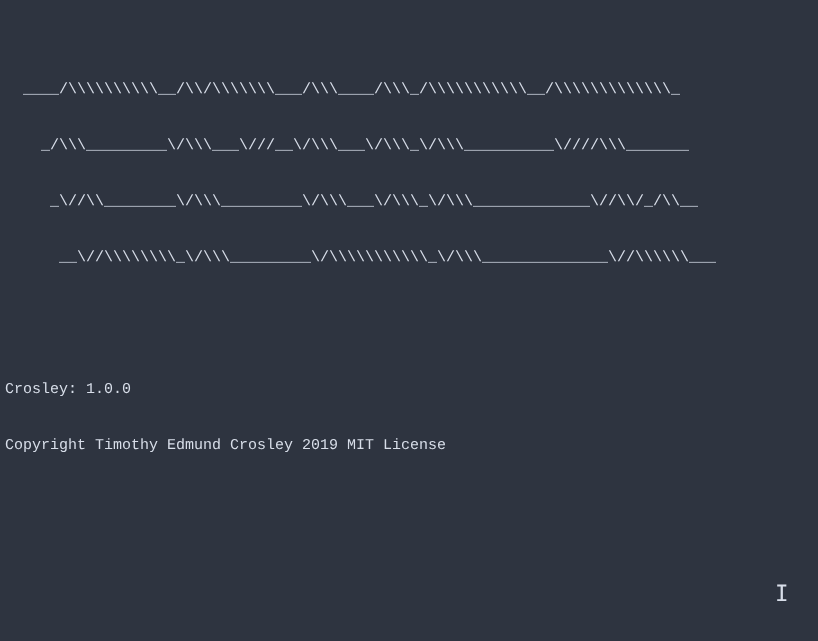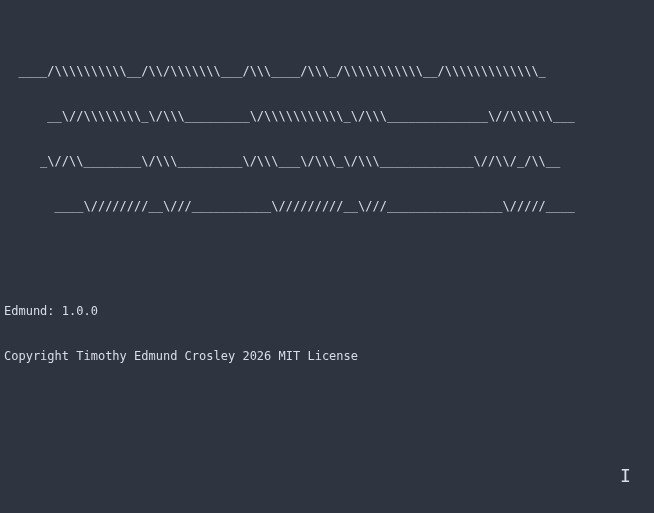--- a/index.html
+++ b/index.html
@@ -22,35 +22,35 @@
     white-space: pre;
   }
   .ibeam {
     position: absolute;
     color: #d8dee9;
     font-size: 18px;
     left: 620px;
     top: 468px;
     pointer-events: none;
   }
-  .line { display: block; }
+  .line { display: block; font-family: Liberation Mono, monospace; }
 </style>
 </head>
 <body>
 
 <div class="term">
   <div class="ascii">
     <span class="line">  ____/\\\\\\\\\\__/\\/\\\\\\\___/\\\____/\\\_/\\\\\\\\\\\__/\\\\\\\\\\\\\_</span>
+    <span class="line">    _/\\\_________\/\\\___\///__\/\\\___\/\\\_\/\\\__________\////\\\_______</span>
+    <span class="line">     _\//\\________\/\\\_________\/\\\___\/\\\_\/\\\_____________\//\\/_/\\__</span>
     <span class="line">      __\//\\\\\\\\_\/\\\_________\/\\\\\\\\\\\_\/\\\______________\//\\\\\\___</span>
-    <span class="line">     _\//\\________\/\\\_________\/\\\___\/\\\_\/\\\_____________\//\\/_/\\__</span>
-    <span class="line">       ____\////////__\///___________\/////////__\///________________\/////____</span>
     <span class="line"></span>
     <span class="line"></span>
-    <span class="line">Edmund: 1.0.0</span>
-    <span class="line">Copyright Timothy Edmund Crosley 2026 MIT License</span>
+    <span class="line">Crosley: 1.0.0</span>
+    <span class="line">Copyright Timothy Edmund Crosley 2019 MIT License</span>
     <span class="line"></span>
     <span class="line"></span>
     
     <span class="line"></span>
     
     
     
     <span class="line"></span>
   </div>
 

